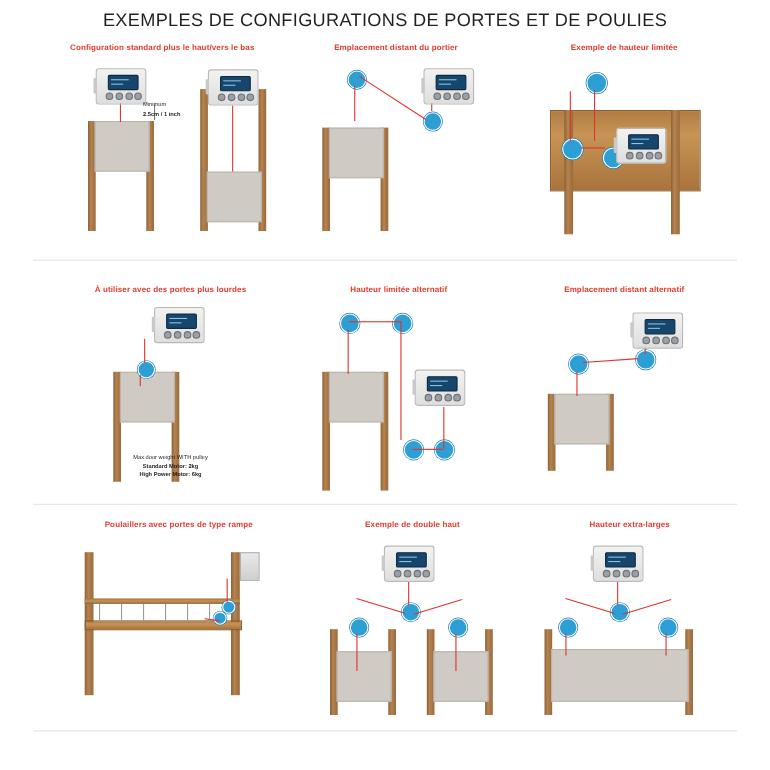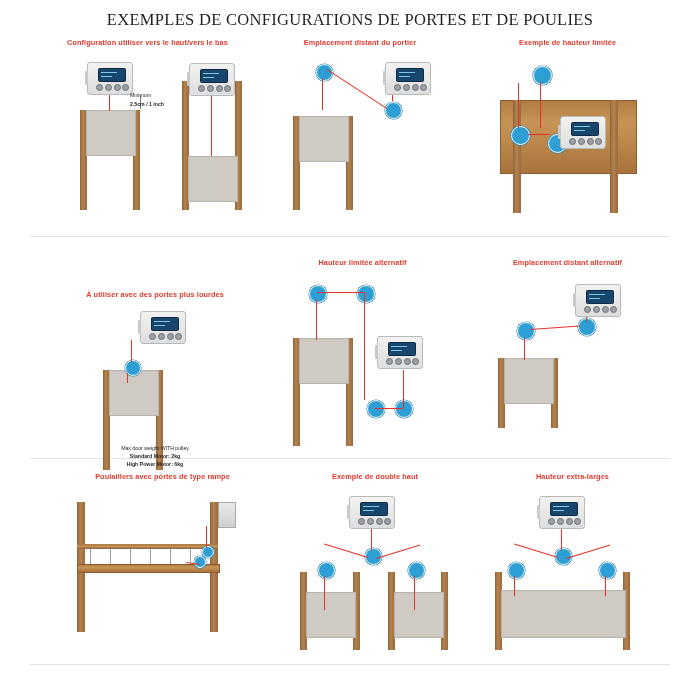--- a/index.html
+++ b/index.html
@@ -21,21 +21,21 @@
   }
   .main-title {
     position: absolute;
     top: 10px;
     left: 0;
     width: 700px;
     text-align: center;
     font-size: 16.5px;
     letter-spacing: 0.3px;
     color: #231f20;
-    font-family: Liberation Serif, serif;
+    font-family: Liberation Sans, sans-serif;
   }
   .panel {
     position: absolute;
   }
   .panel-title {
     position: absolute;
     top: 0;
     left: 0;
     width: 100%;
     text-align: center;
@@ -169,21 +169,21 @@
 
 <div class="page">
 
   <div class="main-title">EXEMPLES DE CONFIGURATIONS DE PORTES ET DE POULIES</div>
 
   <div class="divider" style="top:236px;"></div>
   <div class="divider" style="top:458px;"></div>
   <div class="divider" style="top:664px;"></div>
 
   <div class="panel" style="left:40px; top:38px; width:215px; height:190px;">
-    <div class="panel-title">Configuration utiliser vers le haut/vers le bas</div>
+    <div class="panel-title">Configuration standard plus le haut/vers le bas</div>
 
     <div class="post" style="left:40px; top:72px; width:7px; height:100px;"></div>
     <div class="post" style="left:93px; top:72px; width:7px; height:100px;"></div>
     <div class="door" style="left:46px; top:72px; width:48px; height:44px;"></div>
     <div class="cord" style="left:70px; top:55px; width:18px; transform:rotate(90deg);"></div>
 
     <div class="ctrl" style="left:47px; top:24px;">
       <div class="sidetab"></div>
       <div class="screen">
         <div class="ln" style="top:3px; width:16px;"></div>
@@ -273,21 +273,21 @@
       </div>
       <div class="btnrow">
         <div class="btn" style="left:0px;"></div>
         <div class="btn" style="left:9px;"></div>
         <div class="btn" style="left:18px;"></div>
         <div class="btn" style="left:26px;"></div>
       </div>
     </div>
   </div>
 
-  <div class="panel" style="left:55px; top:258px; width:200px; height:190px;margin-top:32px;">
+  <div class="panel" style="left:55px; top:258px; width:200px; height:190px;">
     <div class="panel-title">À utiliser avec des portes plus lourdes</div>
 
     <div class="post" style="left:48px; top:80px; width:7px; height:100px;"></div>
     <div class="post" style="left:101px; top:80px; width:7px; height:100px;"></div>
     <div class="door" style="left:54px; top:80px; width:48px; height:44px;"></div>
 
     <div class="pulley" style="left:70px; top:70px; width:14px; height:14px;"></div>
     <div class="cord" style="left:77px; top:50px; width:22px; transform:rotate(90deg);"></div>
     <div class="cord" style="left:73px; top:83px; width:10px; transform:rotate(90deg);"></div>
 

